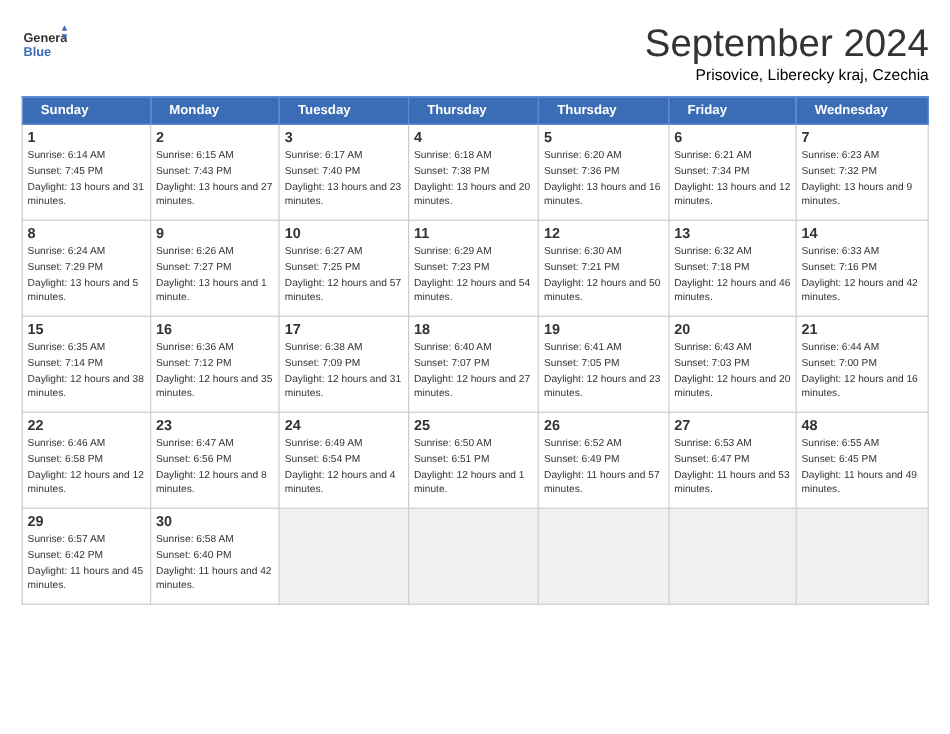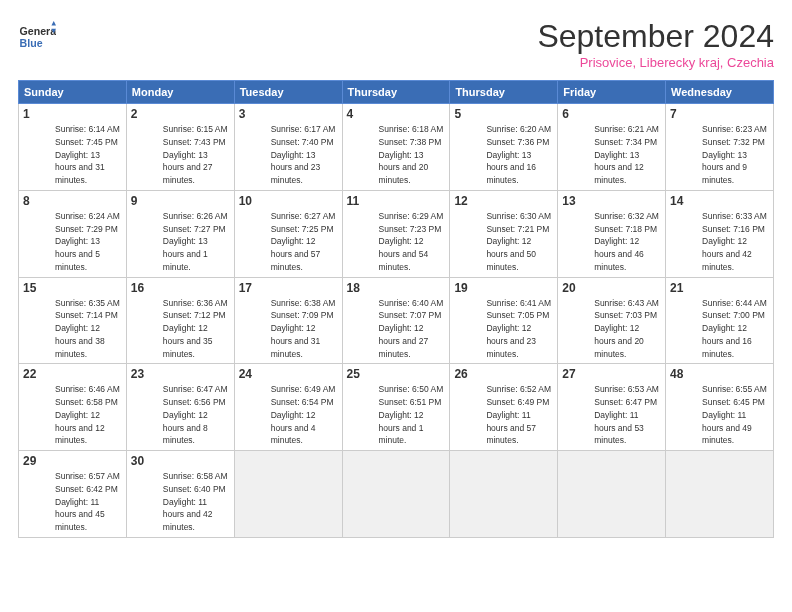--- a/index.html
+++ b/index.html
@@ -33,32 +33,32 @@
     .title-block {
       text-align: right;
     }
     .month-title {
       font-size: 32px;
       font-weight: normal;
       color: #333;
     }
     .subtitle {
       font-size: 13px;
-      color: #ec4899;
+      color: #000000;
     }
     .calendar {
       width: 100%;
       border-collapse: collapse;
       font-size: 9.5px;
     }
     .calendar th {
       background: #3a6db5;
       color: #fff;
       text-align: left;
-      padding: 5px 5px;
+      padding: 5px 15px;
       font-size: 11px;
       font-weight: bold;
       border: 1px solid #5a8ad5;
     }
     .calendar td {
       border: 1px solid #ccc;
       vertical-align: top;
       padding: 3px 4px;
       height: 80px;
       width: 113px;
@@ -71,21 +71,20 @@
     .day-num {
       font-size: 12px;
       font-weight: bold;
       display: block;
       margin-bottom: 2px;
     }
     .day-info {
       font-size: 8.5px;
       line-height: 1.5;
       color: #333;
-      margin-left: 32px;
     }
   </style>
 </head>
 <body>
 
 <div class="page">
   <div class="header">
     <div class="logo">
       <svg class="logo-icon" viewBox="0 0 50 50">
         <text x="2" y="22" font-size="14" font-weight="bold" fill="#333">General</text>

